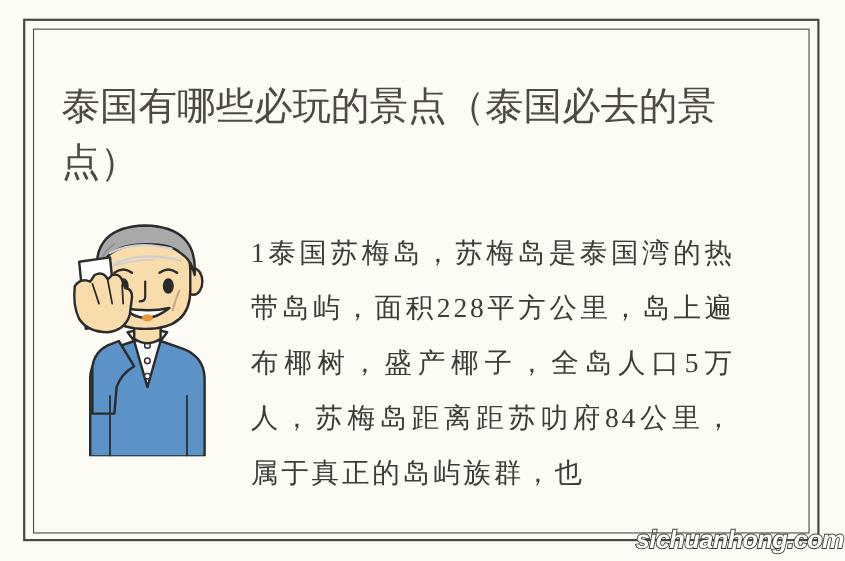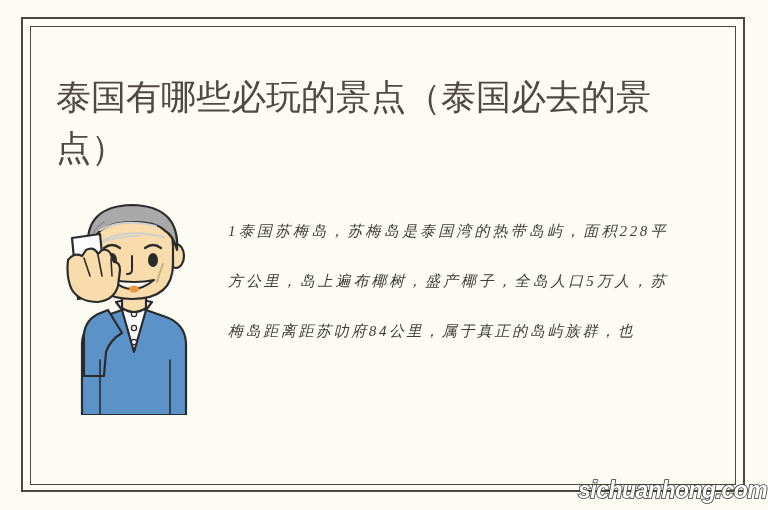--- a/index.html
+++ b/index.html
@@ -60,26 +60,25 @@
     white-space: pre-wrap;
     margin-top: 13px;
   }
 
   
   .body-text {
     position: absolute;
     left: 228px;
     top: 206px;
     width: 440px;
-    font-size: 15px;
+    font-size: 25px;
     line-height: 50px;
     letter-spacing: 2.6px;
     color: #3f3c36;
     font-family: "Liberation Serif", "DejaVu Serif", serif;
-    font-style: italic;
     text-align: justify;
     text-justify: inter-character;
     word-break: break-all;
   }
 
   
   .watermark {
     position: absolute;
     left: 578px;
     top: 477px;

